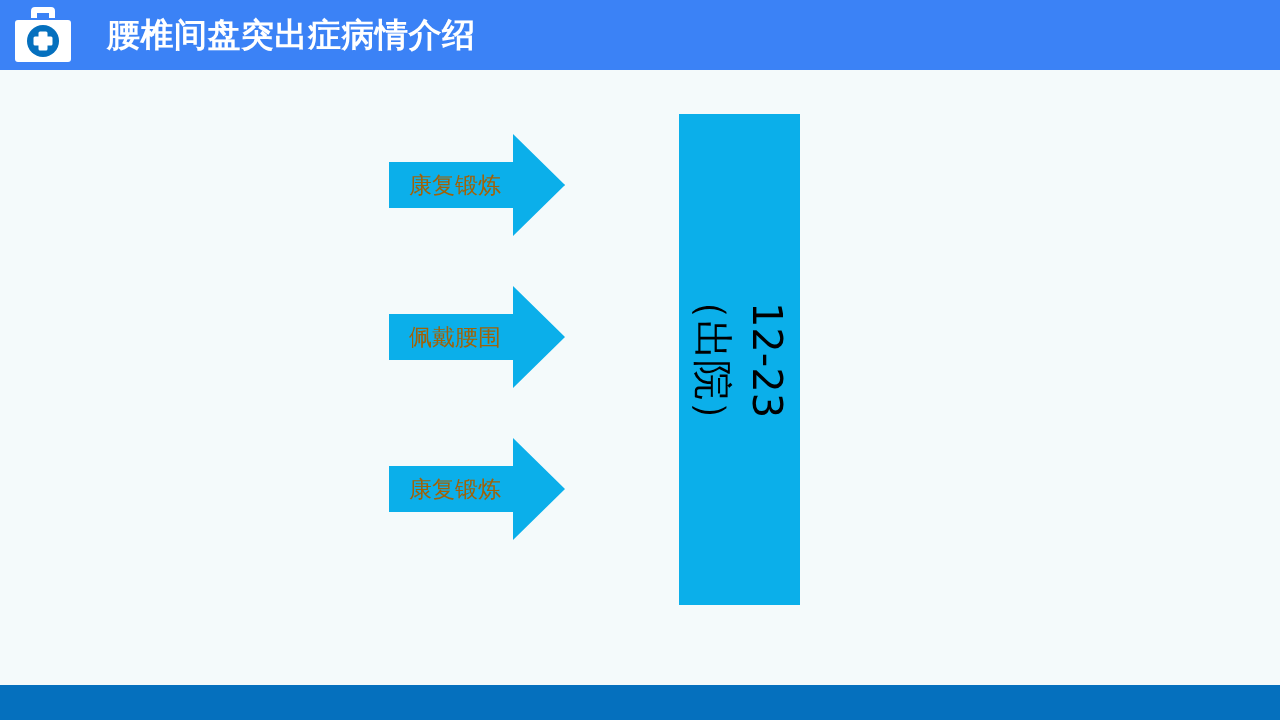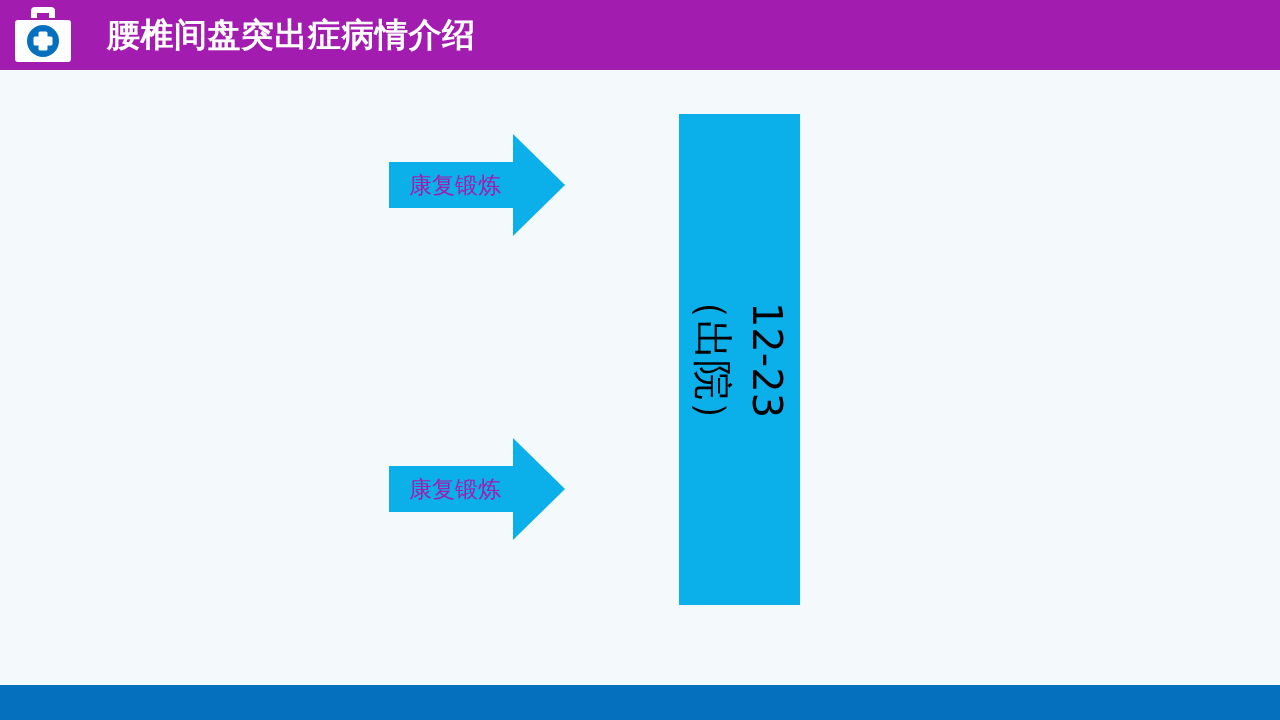--- a/index.html
+++ b/index.html
@@ -24,21 +24,21 @@
     background: #f4fafb;
     overflow: hidden;
   }
 
   
   #header-bar {
     position: absolute;
     left: 0; top: 0;
     width: 1280px;
     height: 70px;
-    background: #a21caf;
+    background: #3b82f6;
   }
 
   
   #bag-icon {
     position: absolute;
     left: 12px;
     top: 4px;
     width: 62px;
     height: 62px;
   }
@@ -93,21 +93,21 @@
   }
   .arrow-label {
     position: absolute;
     left: 0;
     top: 28px;
     width: 132px;
     height: 52px;
     line-height: 46px;
     text-align: center;
     font-size: 23px;
-    color: #a21caf;
+    color: #a16207;
     white-space: nowrap;
     font-family: "DejaVu Sans", "Liberation Sans", sans-serif;
   }
 
   #arrow-1 { top: 64px; }
   #arrow-2 { top: 216px; }
   #arrow-3 { top: 368px; }
 
   
   #stage-banner {
@@ -173,20 +173,26 @@
         <path d="M0,48 L124,48 L124,20 L176,51 L124,82 L124,54 L0,54 Z" fill="#0bafea"></path>
         <rect x="0" y="48" width="124" height="6" fill="#0bafea"></rect>
         <path d="M0,48 L132,48 L132,102 L0,102 Z" fill="none"></path>
       </svg>
       <svg class="arrow-svg" viewBox="0 0 176 102" preserveAspectRatio="none">
         <path d="M0,28 L124,28 L124,0 L176,51 L124,102 L124,74 L0,74 Z" fill="#0bafea"></path>
       </svg>
       <div class="arrow-label">康复锻炼</div>
     </div>
 
+    <div id="arrow-2" class="arrow-item">
+      <svg class="arrow-svg" viewBox="0 0 176 102" preserveAspectRatio="none">
+        <path d="M0,28 L124,28 L124,0 L176,51 L124,102 L124,74 L0,74 Z" fill="#0bafea"></path>
+      </svg>
+      <div class="arrow-label">佩戴腰围</div>
+    </div>
 
     <div id="arrow-3" class="arrow-item">
       <svg class="arrow-svg" viewBox="0 0 176 102" preserveAspectRatio="none">
         <path d="M0,28 L124,28 L124,0 L176,51 L124,102 L124,74 L0,74 Z" fill="#0bafea"></path>
       </svg>
       <div class="arrow-label">康复锻炼</div>
     </div>
 
     <div id="stage-banner">
       <div id="stage-banner-text-wrap">

